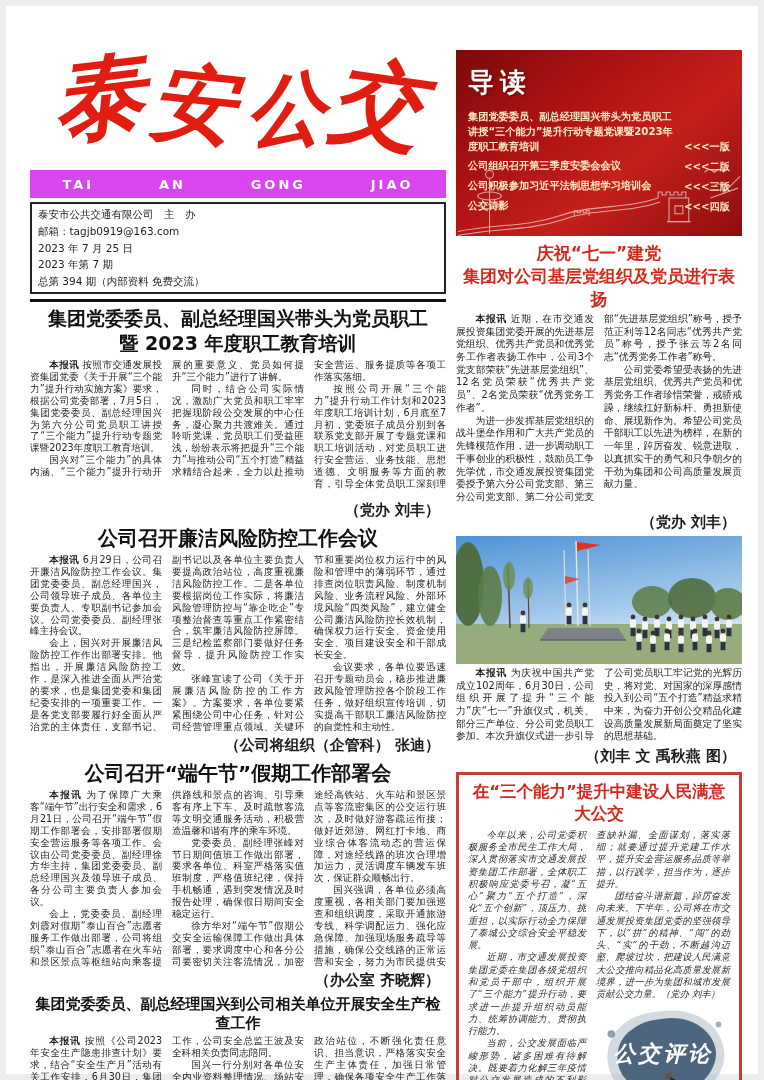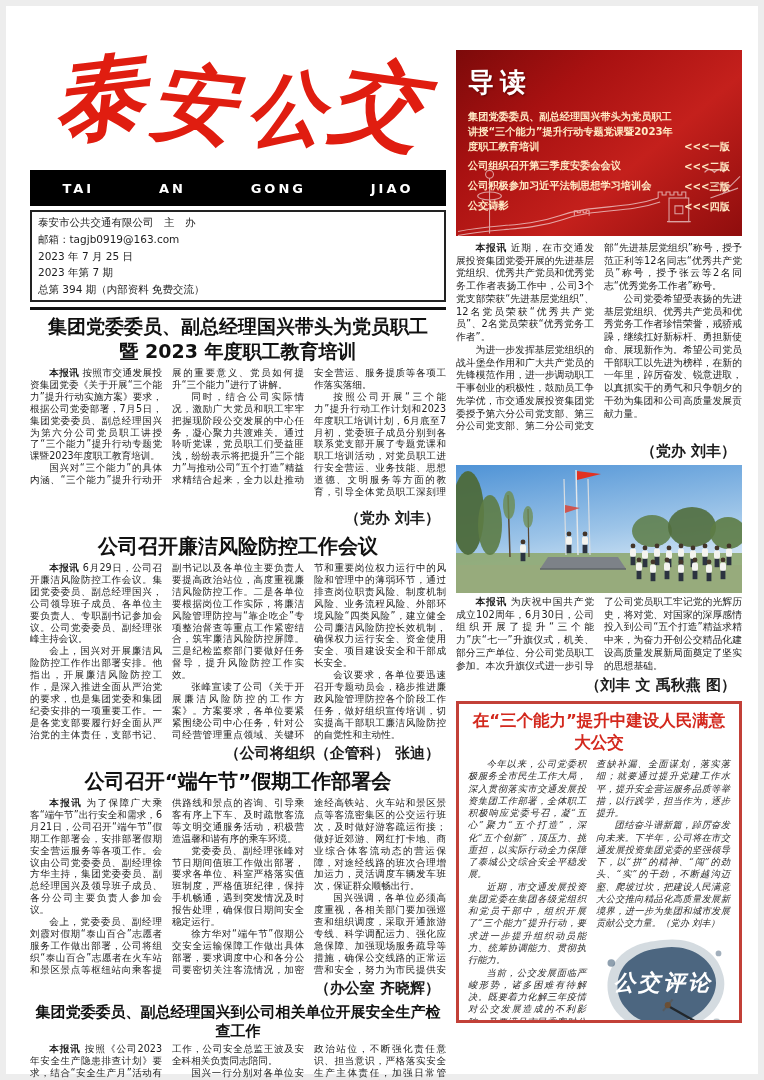--- a/index.html
+++ b/index.html
@@ -8,21 +8,21 @@
   .col-left{width:416px;flex:none;}
   .col-right{width:286px;flex:none;}
 
   
   .callig{height:118px;display:flex;align-items:flex-start;justify-content:center;gap:8px;overflow:hidden;}
   .callig span{font-size:92px;font-weight:bold;font-style:italic;color:#e01d10;line-height:1;display:inline-block;}
   .callig .c0{transform:rotate(-7deg) translateY(2px);}
   .callig .c1{transform:rotate(6deg) translateY(12px);font-size:84px;}
   .callig .c2{transform:rotate(-4deg) translateY(20px);font-size:80px;}
   .callig .c3{transform:rotate(8deg) translateY(8px);}
-  .pinyin-bar{margin-top:2px;background:#000000;color:#fff;height:36px;display:flex;align-items:center;justify-content:space-around;font-size:13px;font-weight:bold;letter-spacing:3px;}
+  .pinyin-bar{margin-top:2px;background:#d946ef;color:#fff;height:28px;display:flex;align-items:center;justify-content:space-around;font-size:13px;font-weight:bold;letter-spacing:3px;}
   .info-box{margin-top:4px;border:2px solid #222;padding:2px 6px;font-size:10.5px;line-height:1.6;}
   .info-row{display:flex;justify-content:space-between;white-space:nowrap;flex-direction:column;}
   .rule{height:3px;background:#111;margin:5px 0 4px 0;}
 
   
   .headline{font-weight:bold;text-align:center;color:#111;}
   .headline.h-a1{font-size:19px;line-height:1.32;margin:2px 0 3px;}
   .headline.h-mid{font-size:20px;margin:5px 0 2px;}
   .headline.h-a4{font-size:15px;margin:5px 0 2px;}
   .headline.red{color:#d3281d;}
@@ -175,20 +175,24 @@
           <path d="M22,48 q12,6 24,0"></path>
           <path d="M252,14 q5,-6 10,0 q5,-6 10,0" stroke-width="1.3"></path>
           <path d="M262,28 q4,-5 8,0 q4,-5 8,0" stroke-width="1.1"></path>
           <line x1="270" y1="36" x2="288" y2="18"></line>
           <line x1="258" y1="40" x2="286" y2="30"></line>
         </g>
       </svg>
     </div>
 
     <div style="margin-top:6px;">
+      <div class="headline red" style="font-size:17px;line-height:1.35;">
+        <div>庆祝“七一”建党</div>
+        <div>集团对公司基层党组织及党员进行表扬</div>
+      </div>
       <div class="cols2 r1-body">
         <p class="para"><span class="lead">本报讯</span><span> 近期，在市交通发展投资集团党委开展的先进基层党组织、优秀共产党员和优秀党务工作者表扬工作中，公司3个党支部荣获“先进基层党组织”、12名党员荣获“优秀共产党员”、2名党员荣获“优秀党务工作者”。</span></p>
         <p class="para">为进一步发挥基层党组织的战斗堡垒作用和广大共产党员的先锋模范作用，进一步调动职工干事创业的积极性，鼓励员工争先学优，市交通发展投资集团党委授予第六分公司党支部、第三分公司党支部、第二分公司党支部“先进基层党组织”称号，授予范正利等12名同志“优秀共产党员”称号，授予张云等2名同志“优秀党务工作者”称号。</p>
         <p class="para">公司党委希望受表扬的先进基层党组织、优秀共产党员和优秀党务工作者珍惜荣誉，戒骄戒躁，继续扛好新标杆、勇担新使命、展现新作为。希望公司党员干部职工以先进为榜样，在新的一年里，踔厉奋发、锐意进取，以真抓实干的勇气和只争朝夕的干劲为集团和公司高质量发展贡献力量。</p>
       </div>
       <div class="sig">（党办  刘丰）</div>
     </div>
 
     <svg class="photo" viewBox="0 0 286 128" xmlns="http://www.w3.org/2000/svg">
       <defs>

